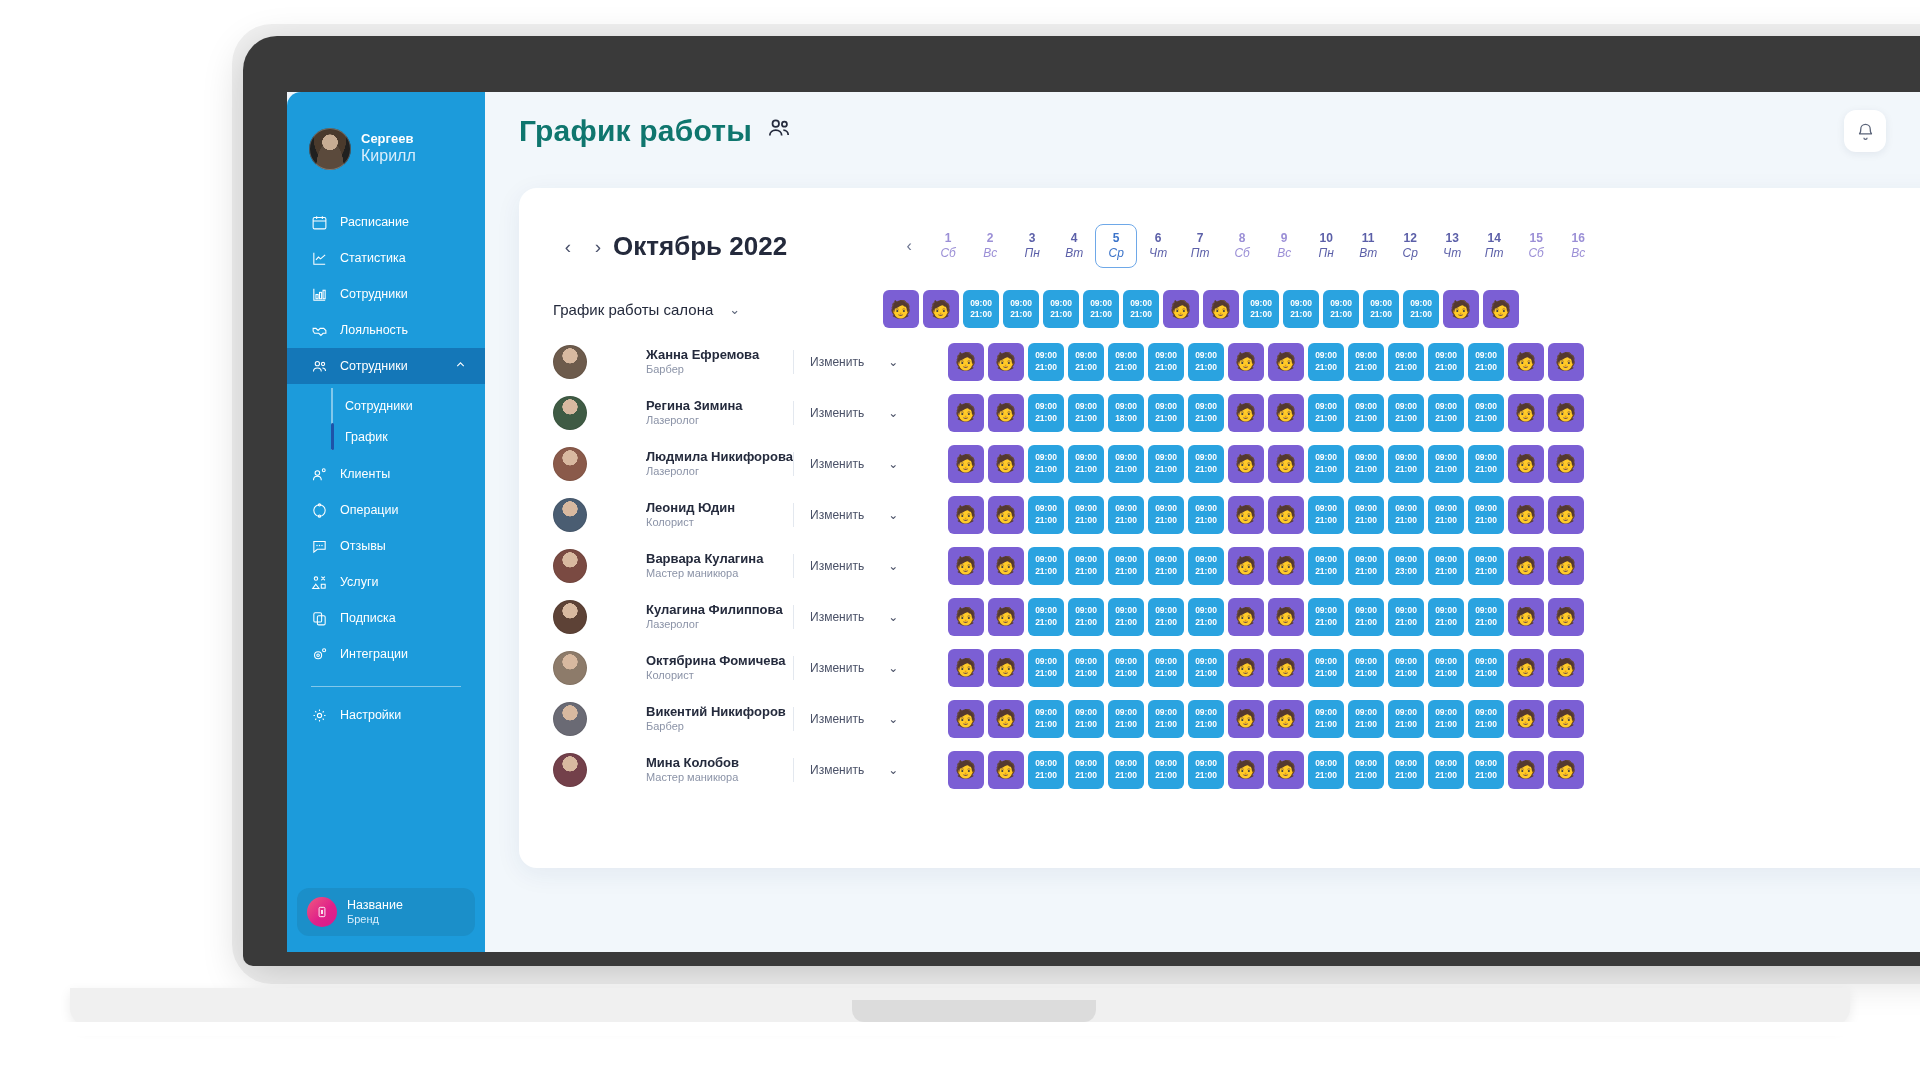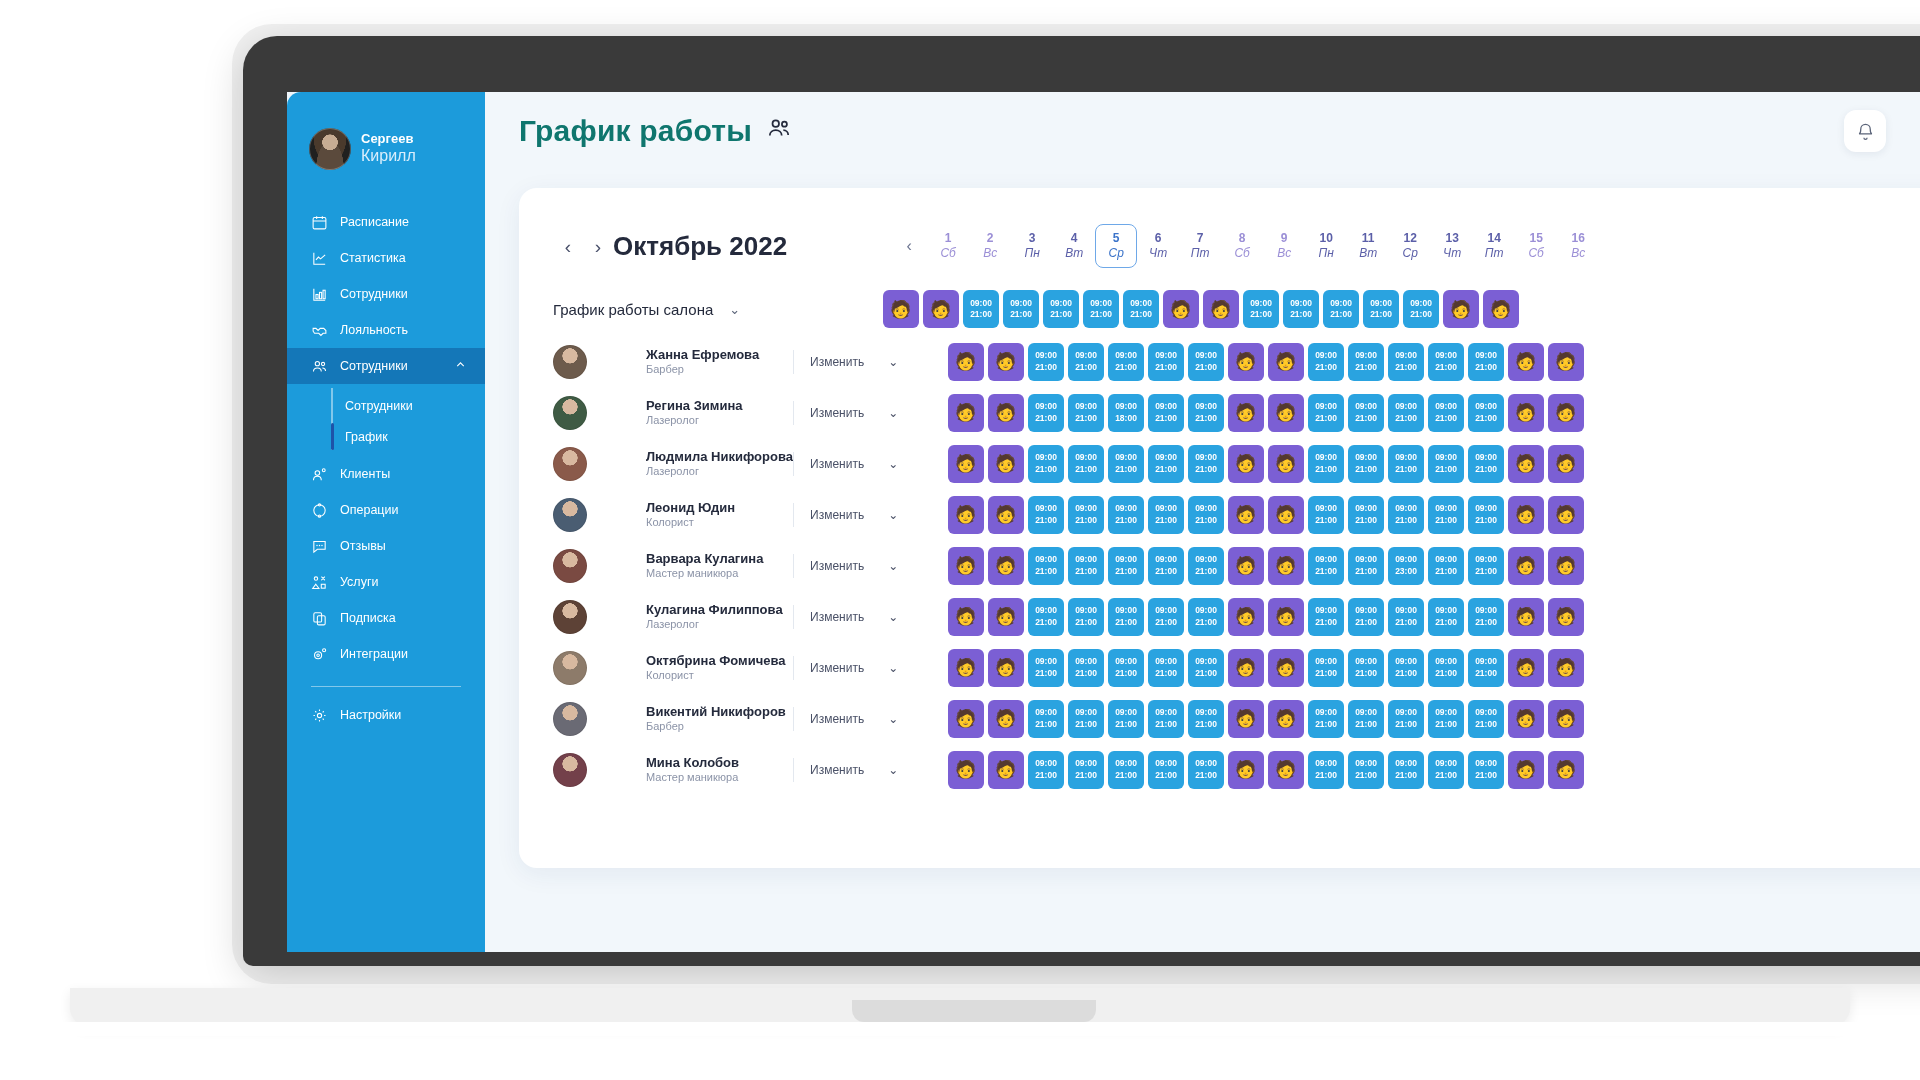--- a/index.html
+++ b/index.html
@@ -348,20 +348,32 @@
             <svg viewBox="0 0 24 24">
                 <circle cx="12" cy="12" r="3"></circle>
                 <path d="M12 3.5v2M12 18.5v2M3.5 12h2M18.5 12h2M6 6l1.5 1.5M16.5 16.5L18 18M18 6l-1.5 1.5M7.5 16.5L6 18"></path>
               </svg>
           </span>
           <span class="lbl">Настройки</span>
         </div>
 
       </div>
 
+      <div class="brand">
+        <div class="brand-logo">
+          <svg viewBox="0 0 24 24">
+              <rect x="7" y="4" width="10" height="16" rx="2"></rect>
+              <path d="M10.5 8.5h3v7h-3z" fill="#fff" stroke="none"></path>
+            </svg>
+        </div>
+        <div class="brand-text">
+          <div class="brand-title">Название</div>
+          <div class="brand-sub">Бренд</div>
+        </div>
+      </div>
 
     </div>
 
     <div class="main">
 
       <div class="topbar">
         <div class="page-title">
           <span>График работы</span>
           <span>
             <svg viewBox="0 0 24 24">

